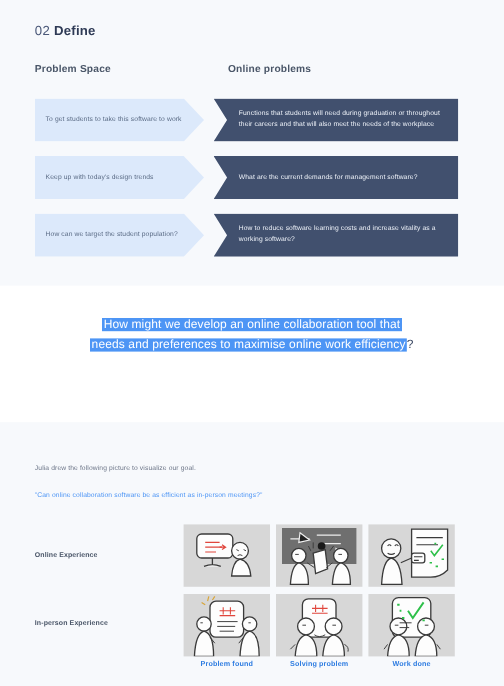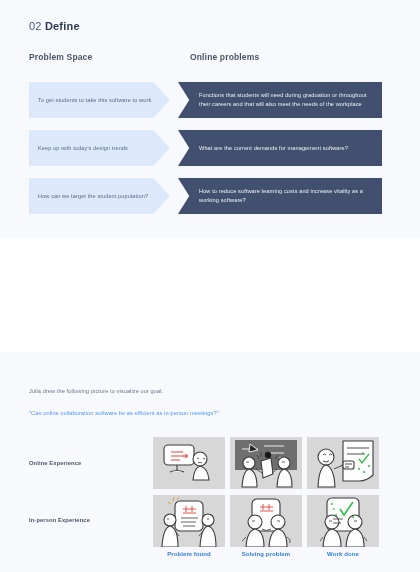--- a/index.html
+++ b/index.html
@@ -123,20 +123,22 @@
   <div class="row r3">
     <div class="chip-light">
       <span>How can we target the student population?</span>
     </div>
     <div class="chip-dark">
       <span>How to reduce software learning costs and increase vitality as a working software?</span>
     </div>
   </div>
 
   <div class="hmw">
+    <span class="ln"><mark>How might we develop an online collaboration tool that</mark></span>
+    <span class="ln"><mark>needs and preferences to maximise online work efficiency</mark><span>?</span></span>
   </div>
 
   <div class="note">Julia drew the following picture to visualize our goal.</div>
   <div class="quote">"Can online collaboration software be as efficient as in-person meetings?"</div>
 
   <div class="row-label online">Online Experience</div>
   <div class="row-label inperson">In-person Experience</div>
 
   <div class="sb rA c1">
     <svg viewBox="0 0 72 52">

